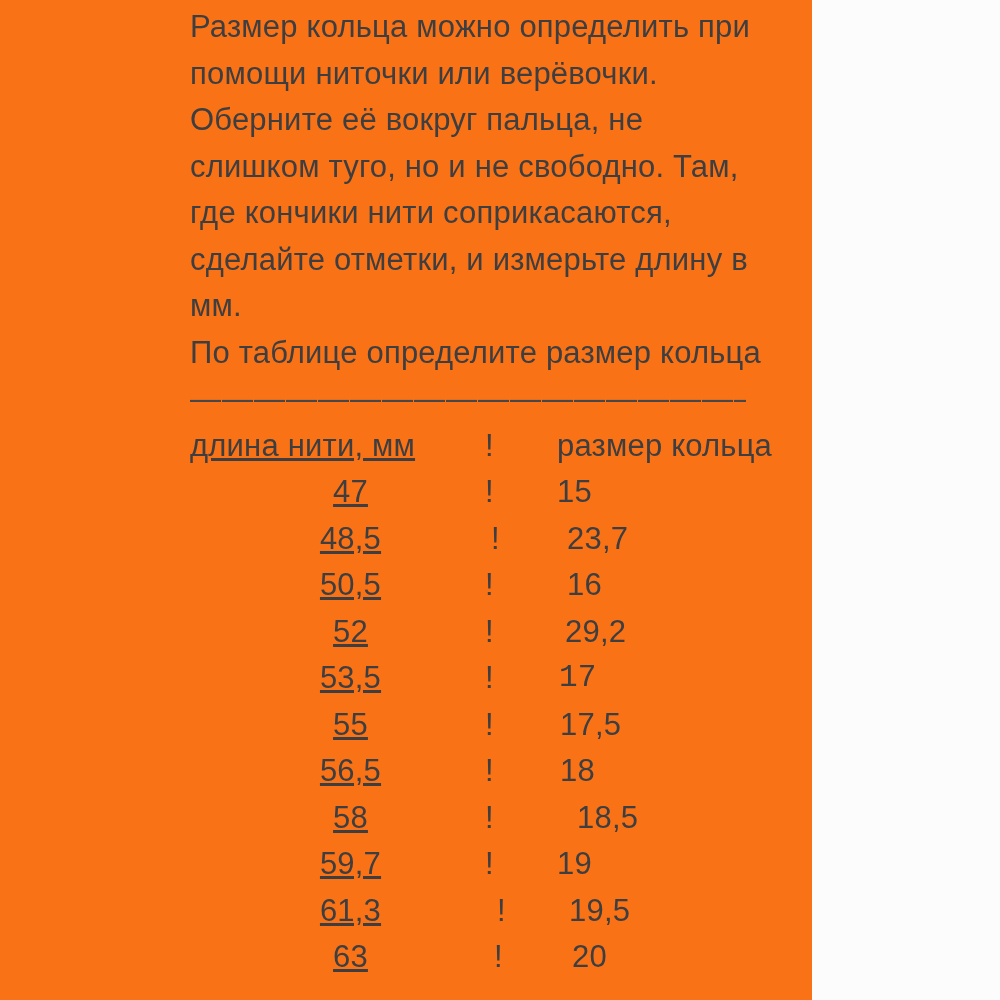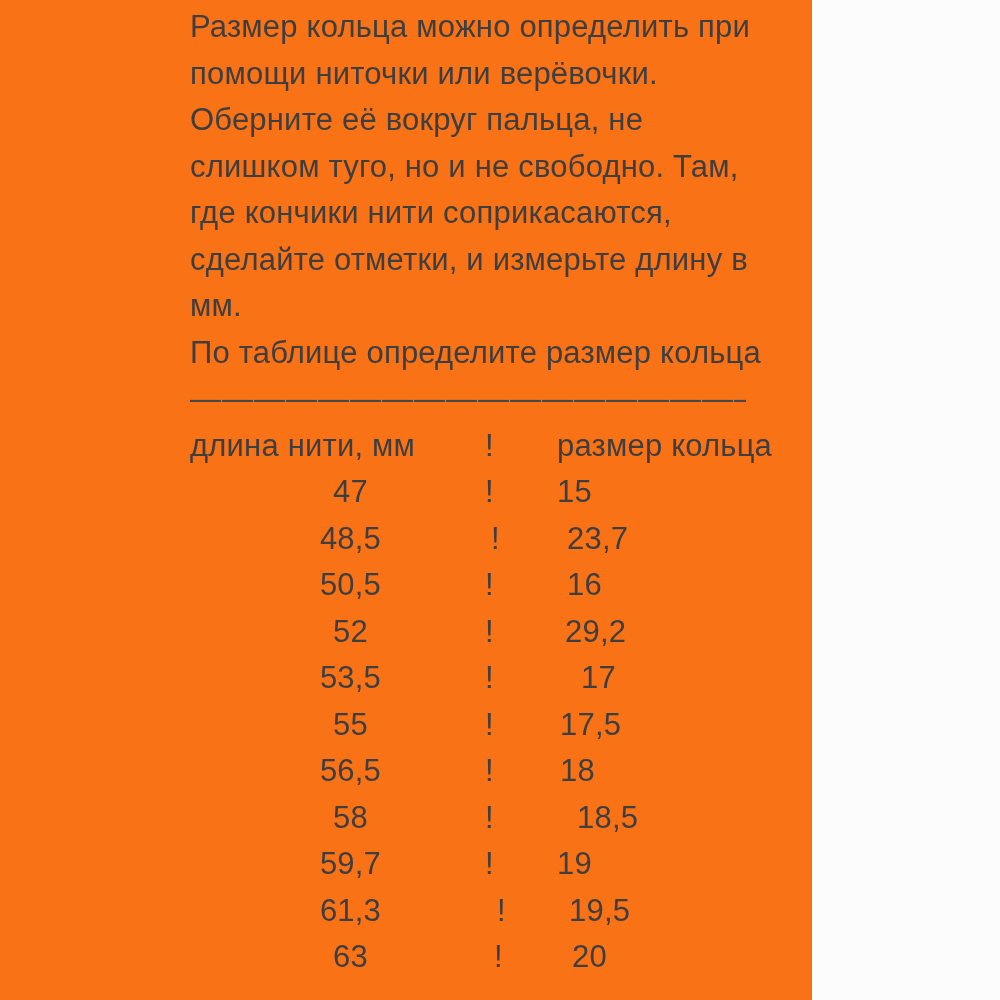--- a/index.html
+++ b/index.html
@@ -32,32 +32,32 @@
   .divider {
     color: #47474a;
     width: 556px;
     height: 46.5px;
     overflow: hidden;
     white-space: nowrap;
     letter-spacing: 1px;
   }
   .divider.bottom { margin-top: 6px; }
   .trow { display: flex; height: 46.5px; }
-  .c-length { width: 295px; box-sizing: border-box; flex: none; }
+  .c-length { width: 295px; box-sizing: border-box; flex: none; text-decoration: underline; }
   .c-length.num { padding-left: 26px; text-align: center; }
   .c-sep { width: 72px; flex: none; }
   .c-size { flex: none; }
   
   .rows > div:nth-child(2)  .c-sep  { margin-left: 6px; }
   .rows > div:nth-child(10) .c-sep  { margin-left: 12px; }
   .rows > div:nth-child(11) .c-sep  { margin-left: 9px; }
   .rows > div:nth-child(2)  .c-size { margin-left: 4px; }
   .rows > div:nth-child(3)  .c-size { margin-left: 10px; }
   .rows > div:nth-child(4)  .c-size { margin-left: 8px; }
-  .rows > div:nth-child(5)  .c-size { margin-left: 24px; }
+  .rows > div:nth-child(5)  .c-size { margin-left: 2px; font-family: Liberation Mono, monospace; }
   .rows > div:nth-child(6)  .c-size { margin-left: 3px; }
   .rows > div:nth-child(7)  .c-size { margin-left: 3px; }
   .rows > div:nth-child(8)  .c-size { margin-left: 20px; }
   .rows > div:nth-child(11) .c-size { margin-left: 6px; }
 </style>
 </head>
 <body>
 
 <div class="page">
   <div class="content">

